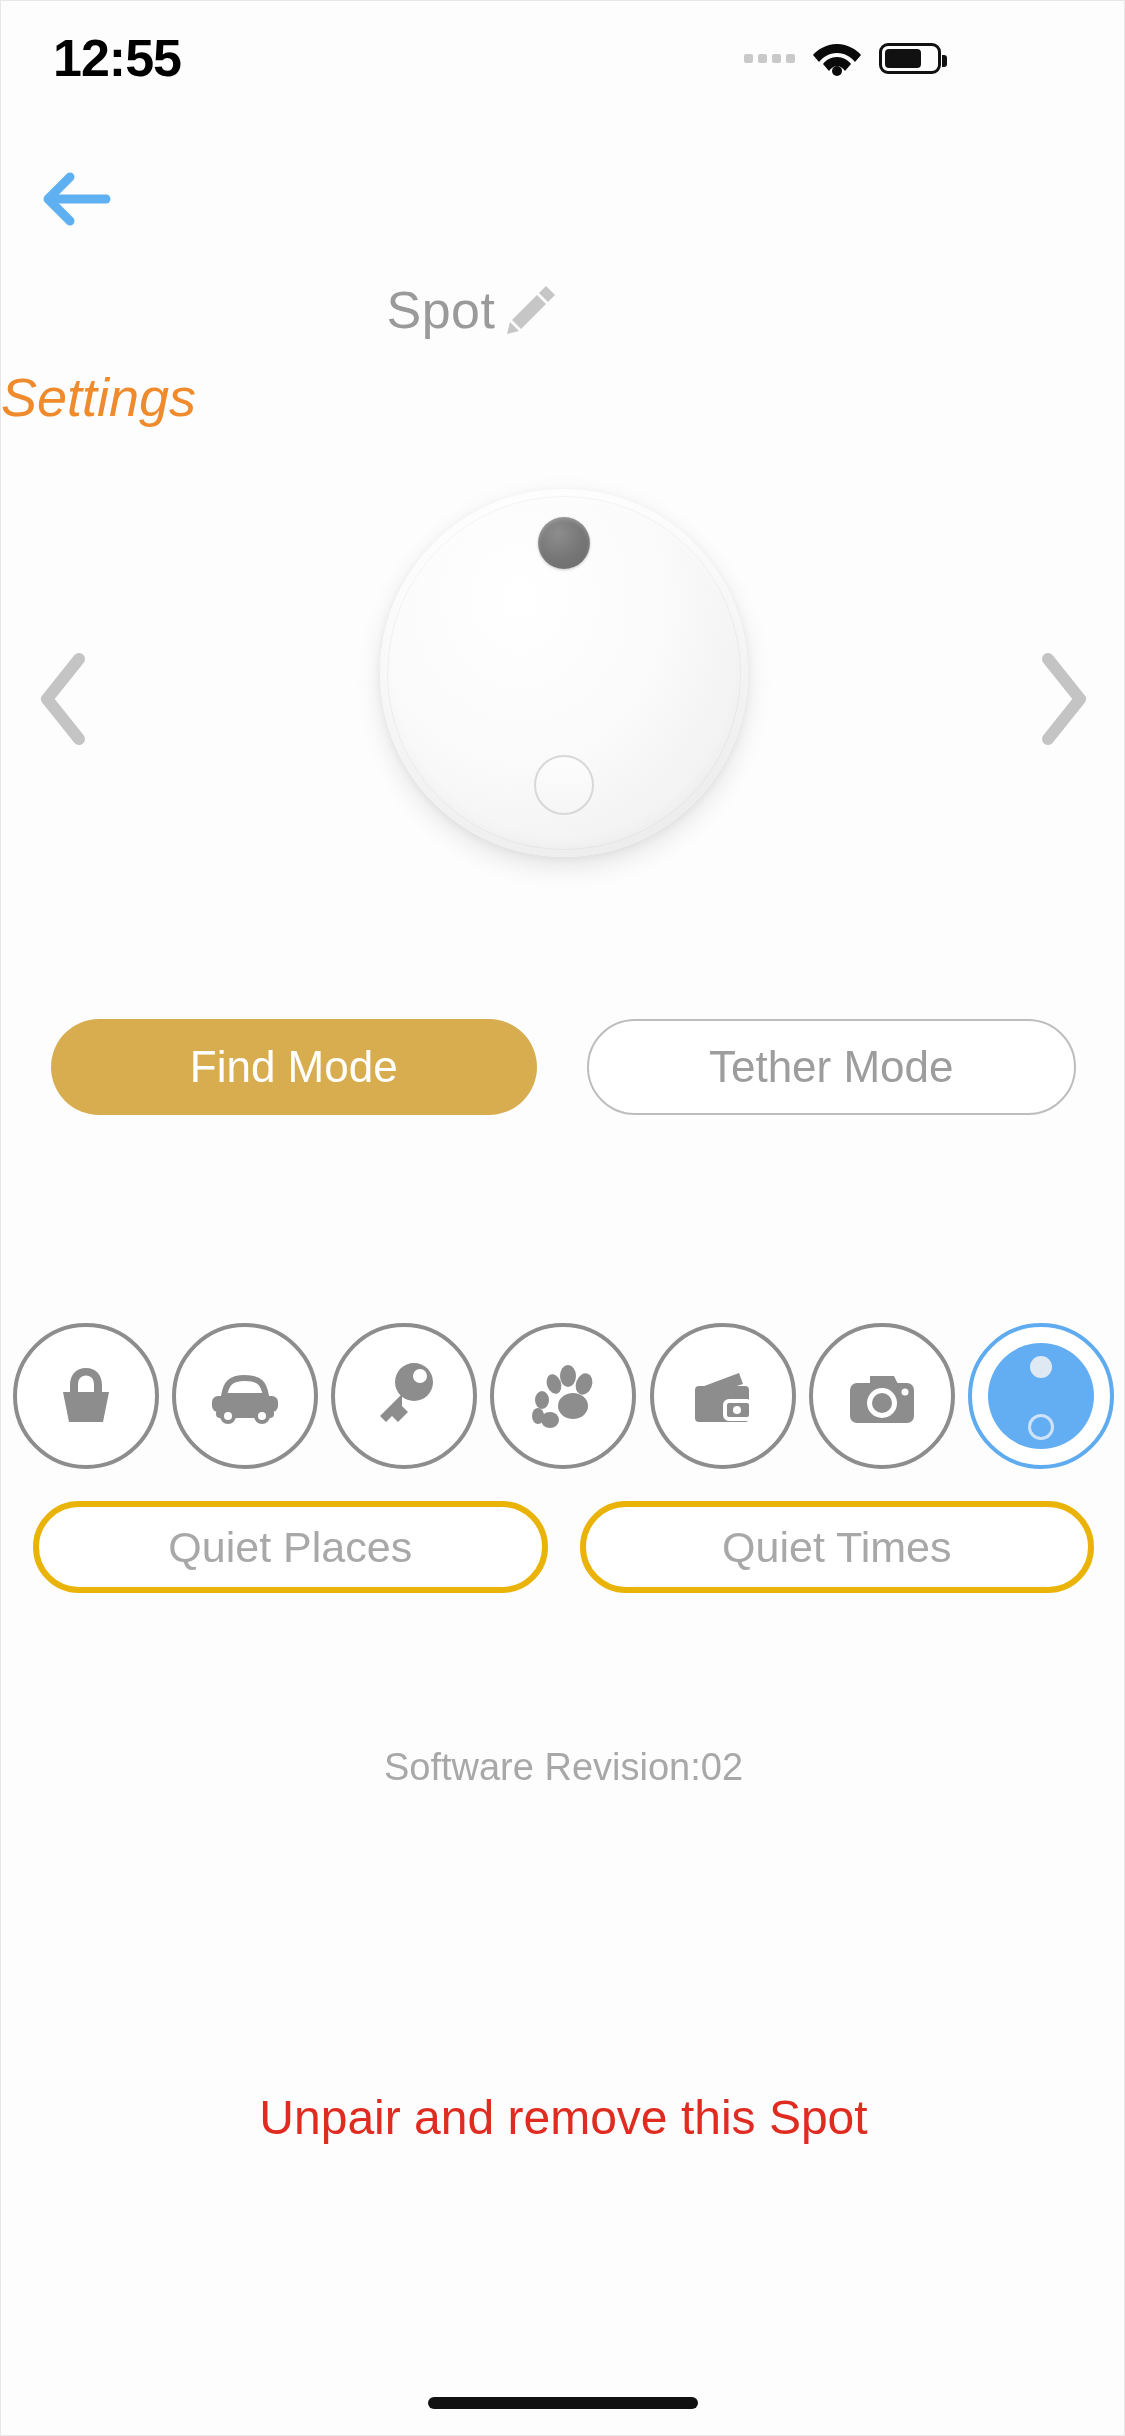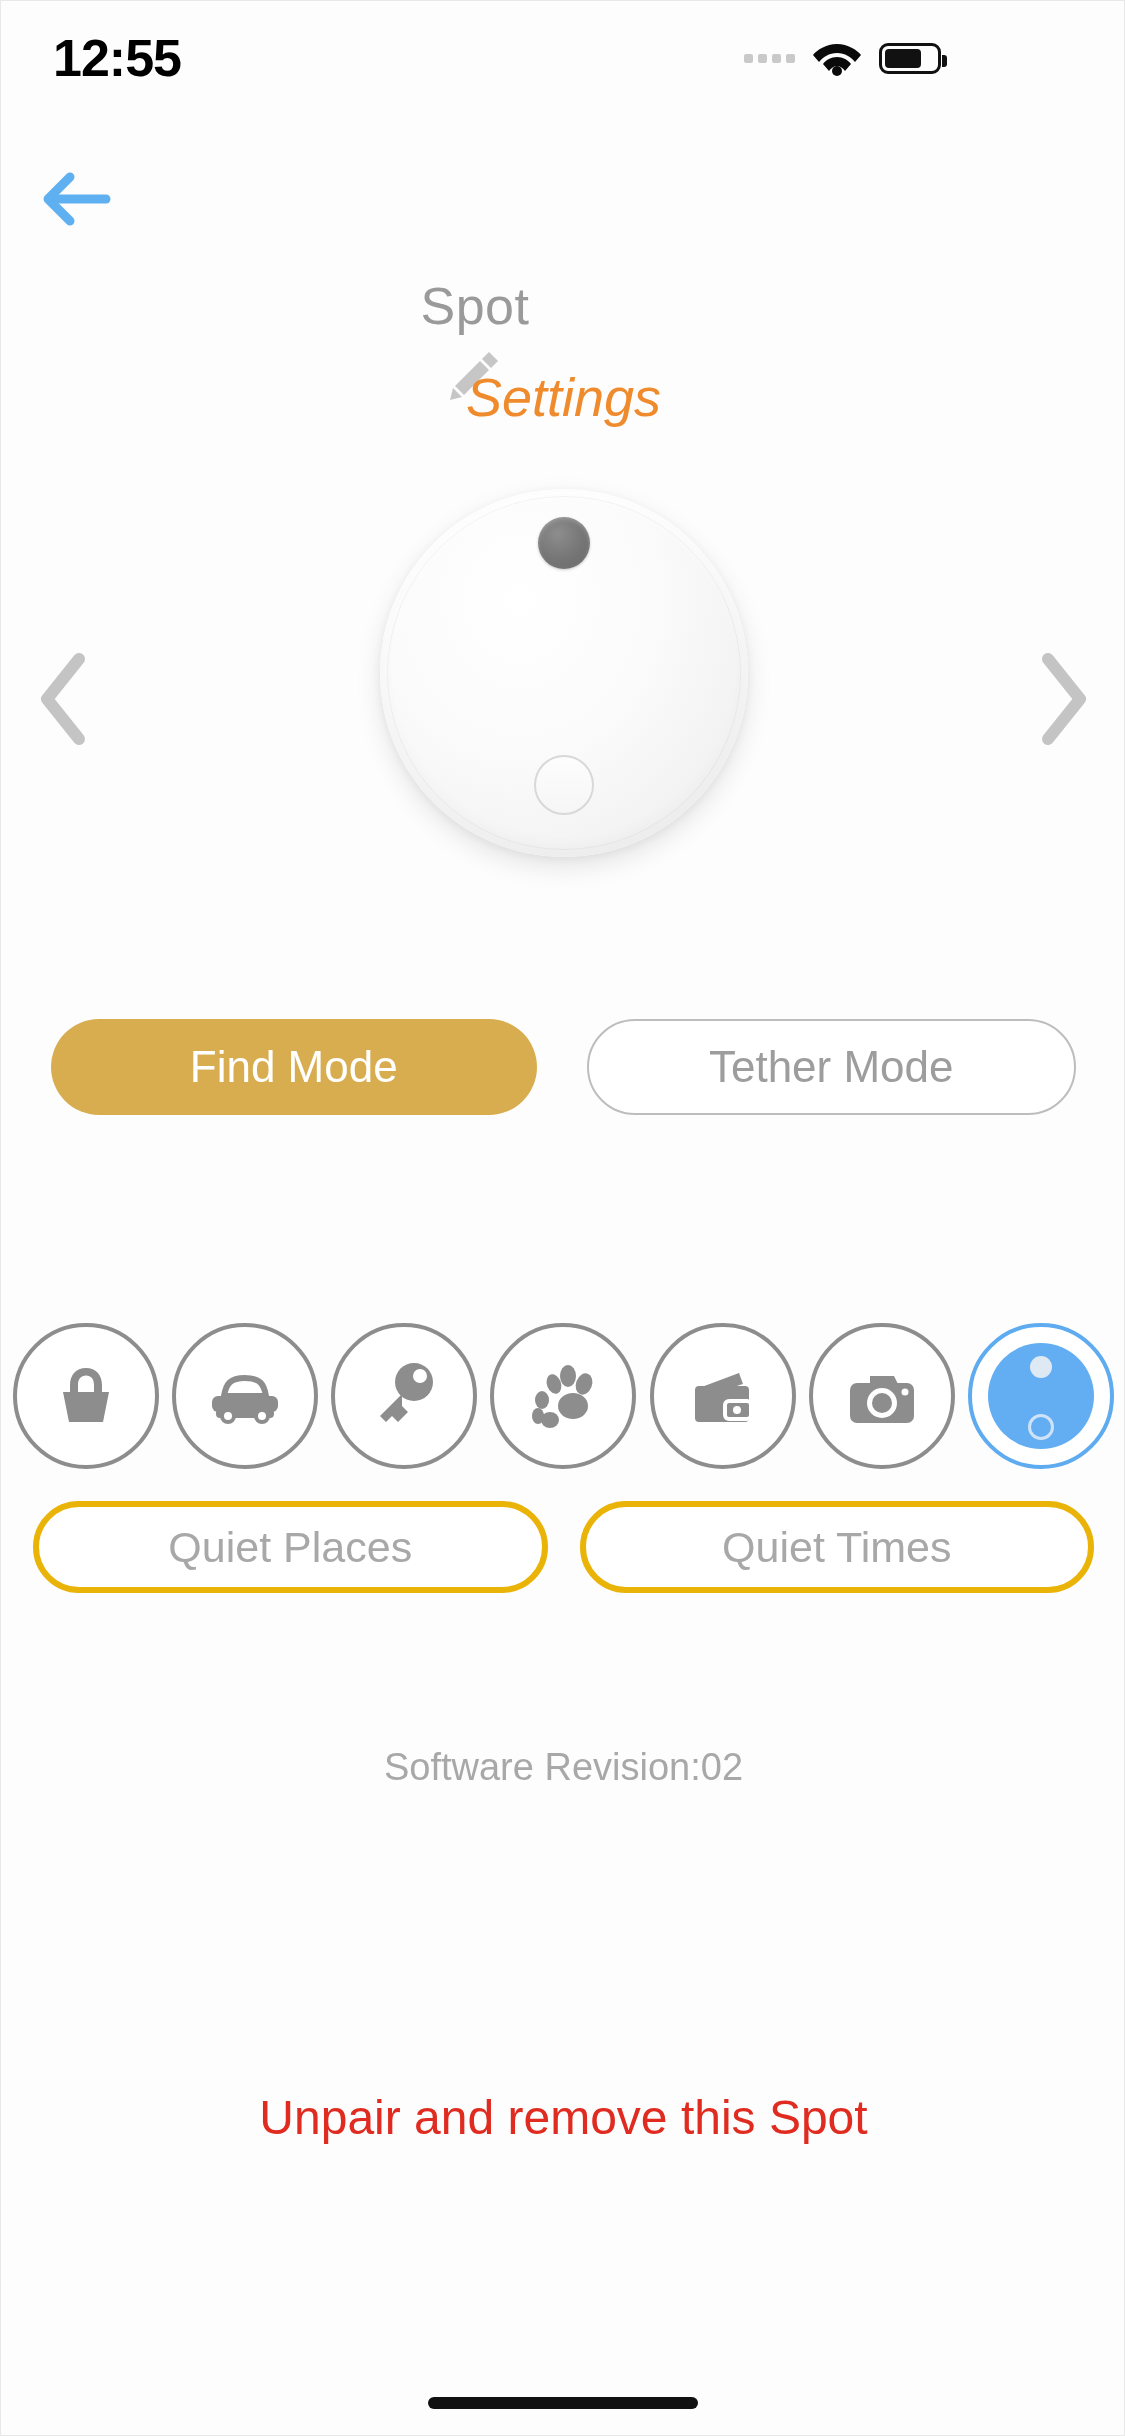--- a/index.html
+++ b/index.html
@@ -44,29 +44,28 @@
   .back-arrow {
     position:absolute; top:160px; left:30px;
     width:90px; height:80px;
     display:flex; align-items:center; justify-content:center;
     cursor:pointer;
   }
 
   
   .title-row {
     position:absolute; top:275px; left:0; width:948px;
-    display:flex; align-items:center; justify-content:center; gap:6px;flex-direction:column;
+    display:flex; align-items:center; justify-content:center; gap:6px;
   }
   .device-name {
     font-size:52px; color:#9a9a9a; font-weight:400; letter-spacing:0.5px;
   }
   .pencil-ico { display:block; margin-top:2px; }
   .settings-title {
     position:absolute; top:365px; left:0; width:1125px;
-    text-align:center;
     font-size:54px; font-style:italic; color:#ef8b2c; font-weight:400;
   }
 
   
   .carousel {
     position:absolute; top:470px; left:0; width:1125px; height:460px;
   }
   .chev {
     position:absolute; top:175px;
     width:110px; height:110px;

